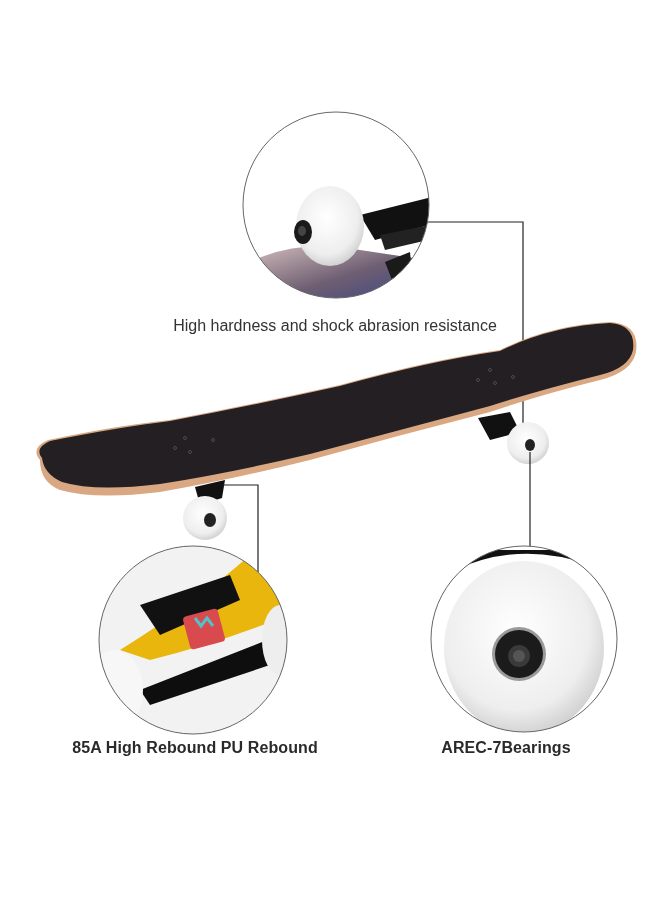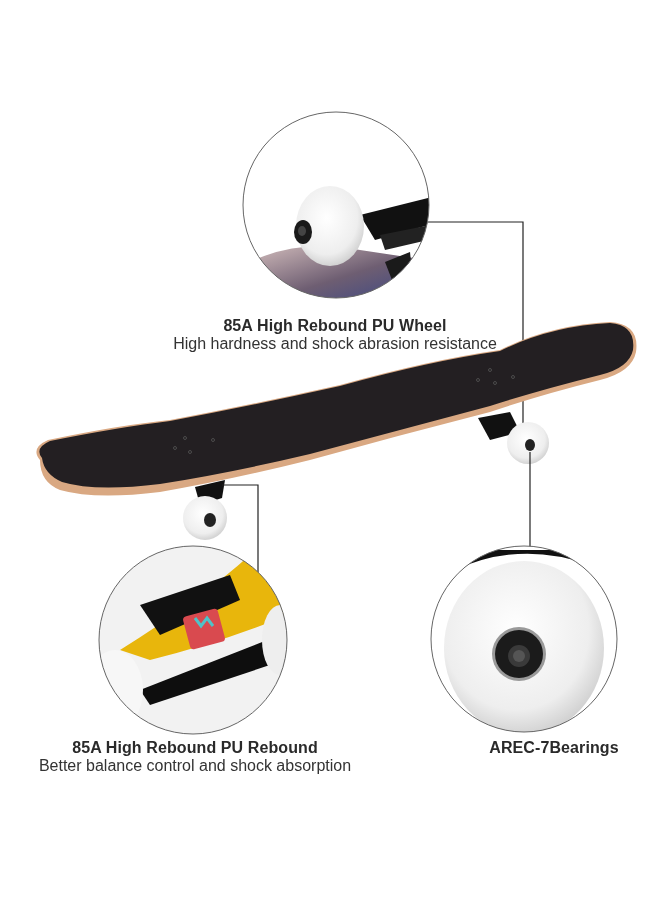--- a/index.html
+++ b/index.html
@@ -3,21 +3,21 @@
 <meta charset="utf-8">
 <style>
   html, body { margin: 0; padding: 0; background: #ffffff; }
   body { width: 660px; height: 900px; position: relative; overflow: hidden; font-family: "Liberation Sans", sans-serif; }
   .stage { position: absolute; left: 0; top: 0; width: 660px; height: 900px; }
   .caption { position: absolute; text-align: center; color: #2a2a2a; line-height: 1.1; }
   .caption .title { font-weight: bold; font-size: 16px; letter-spacing: 0.1px; }
   .caption .sub { font-size: 16px; color: #333; }
   #cap-wheel { left: 150px; top: 317px; width: 370px; }
   #cap-bushing { left: 10px; top: 739px; width: 370px; }
-  #cap-bearing { left: 464px; top: 739px; width: 180px; }
+  #cap-bearing { left: 416px; top: 739px; width: 180px; }
 </style>
 </head>
 <body>
 
 <div class="stage">
   <svg width="660" height="900" viewBox="0 0 660 900" xmlns="http://www.w3.org/2000/svg">
     <defs>
       <clipPath id="clipTop">
           <circle cx="336" cy="205" r="93"></circle>
         </clipPath>
@@ -141,25 +141,23 @@
         <circle cx="519" cy="654" r="27" fill="#9a9a9a"></circle>
         <circle cx="519" cy="654" r="24" fill="#1b1b1b"></circle>
         <circle cx="519" cy="656" r="11" fill="#3a3a3a"></circle>
         <circle cx="519" cy="656" r="6" fill="#555"></circle>
       </g>
       <circle cx="524" cy="639" r="93" fill="none" stroke="#666" stroke-width="1"></circle>
     </g>
   </svg>
 
   <div class="caption" id="cap-wheel">
-    <div class="title">85A High Rebound PU Wheel</div>
     <div class="sub">High hardness and shock abrasion resistance</div>
   </div>
 
   <div class="caption" id="cap-bushing">
     <div class="title">85A High Rebound PU Rebound</div>
-    <div class="sub">Better balance control and shock absorption</div>
   </div>
 
   <div class="caption" id="cap-bearing">
     <div class="title">AREC-7Bearings</div>
   </div>
 </div>
 
 </body></html>

